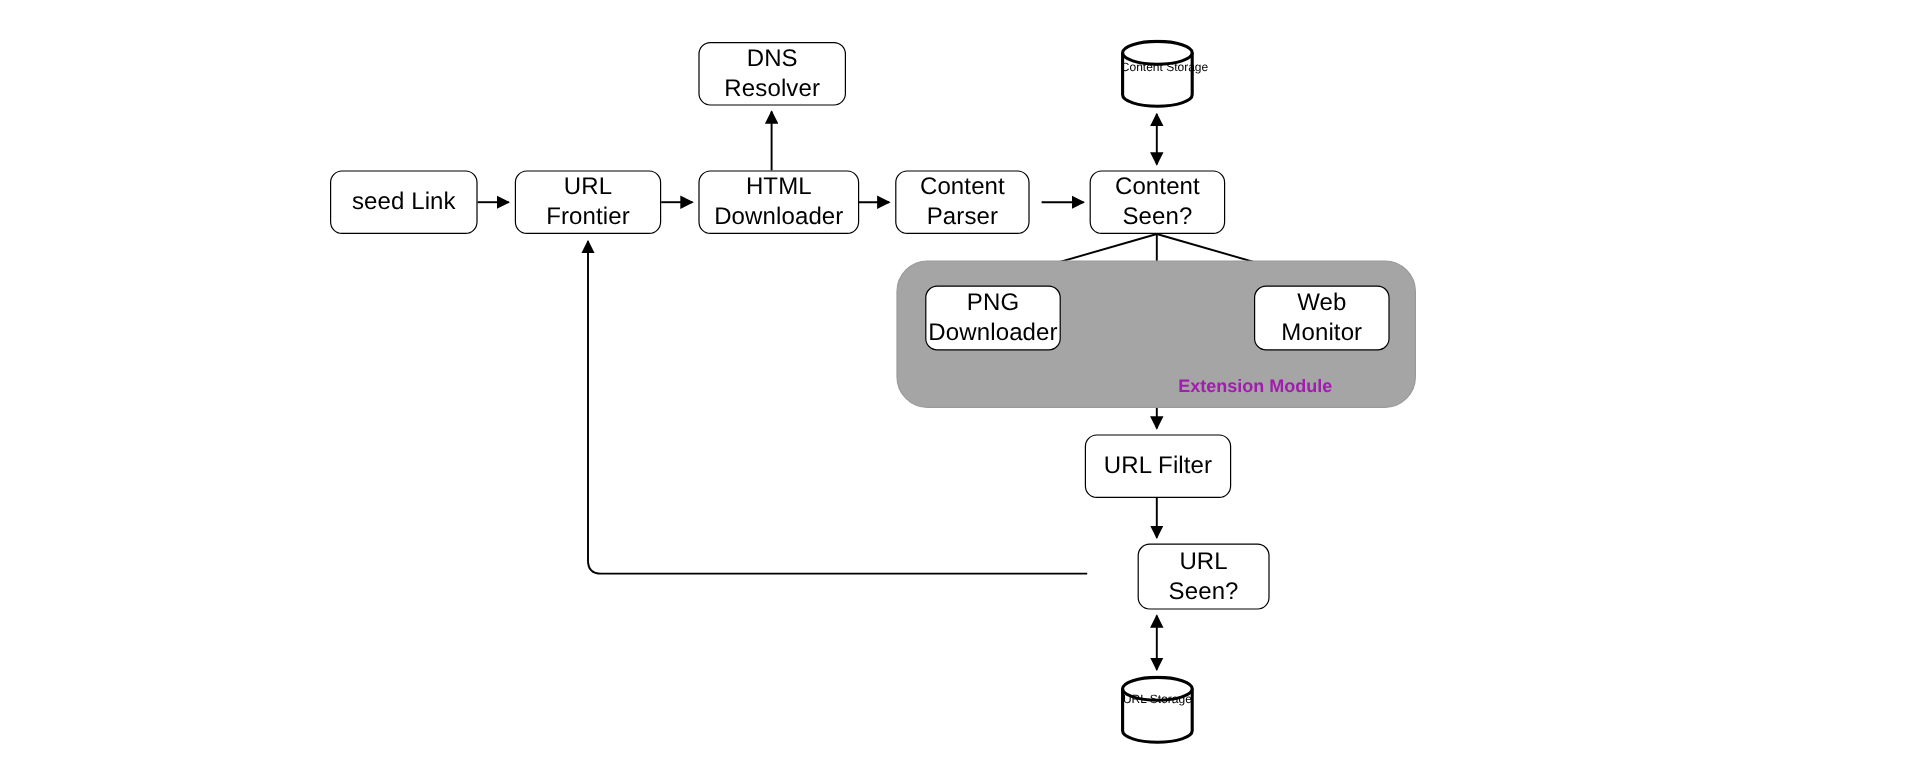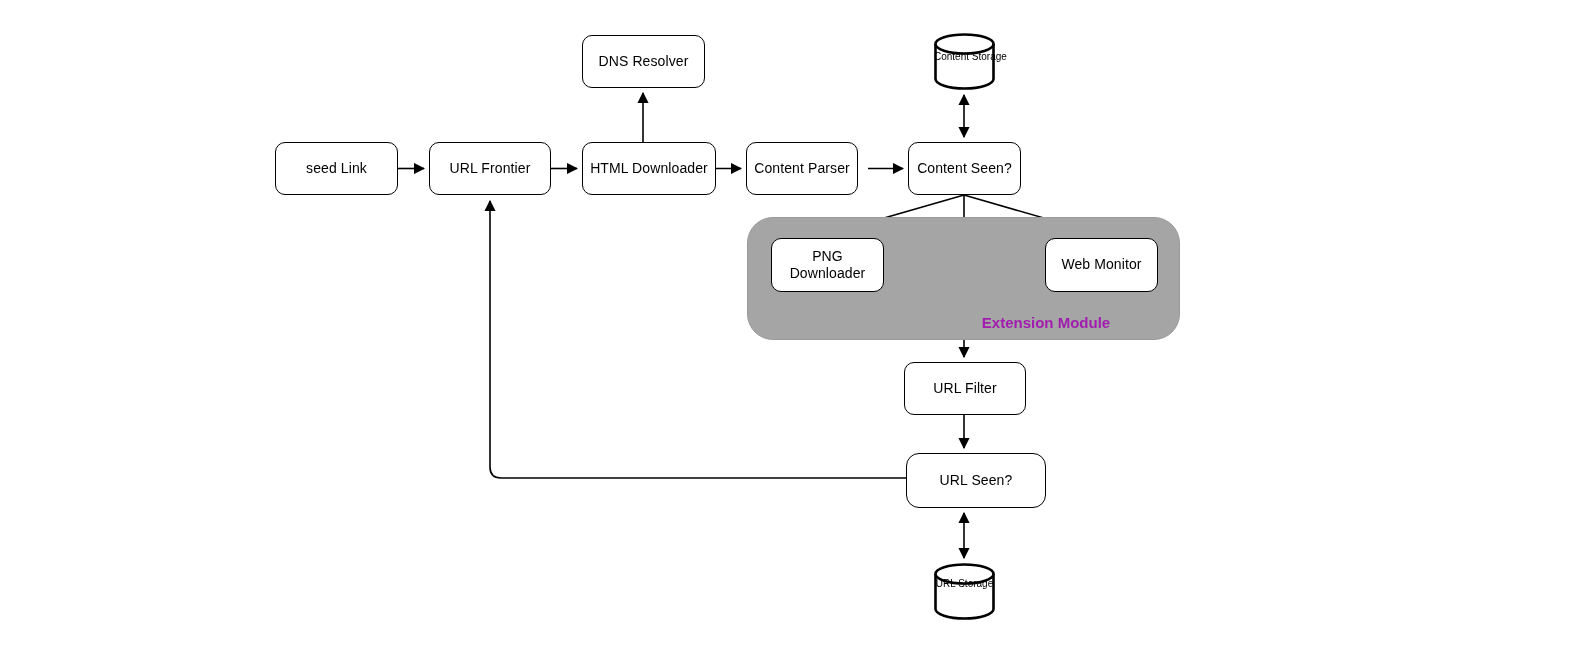--- a/index.html
+++ b/index.html
@@ -27,21 +27,21 @@
   .node {
     position: absolute;
     box-sizing: border-box;
     background: #ffffff;
     border: 1px solid #000000;
     border-radius: 10px;
     display: flex;
     align-items: center;
     justify-content: center;
     text-align: center;
-    font-size: 14px;
+    font-size: 20px;
     color: #000000;
     line-height: 1.25;
     letter-spacing: 0.1px;
   }
   .node span {
     display: block;
     padding: 0 4px;
   }
   .group-box {
     position: absolute;
@@ -151,21 +151,21 @@
 
 
   <div class="node" style="left:1045px; top:238px; width:113px; height:54px;">
     <span>Web Monitor</span>
   </div>
 
   <div class="node" style="left:904px; top:362px; width:122px; height:53px;">
     <span>URL Filter</span>
   </div>
 
-  <div class="node" style="left:906px; top:453px; width:140px; height:55px;border-radius:13px;">
+  <div class="node" style="left:948px; top:453px; width:110px; height:55px;">
     <span>URL Seen?</span>
   </div>
 
   <svg class="cyl" style="left:934px; top:33px;" width="61" height="57" viewBox="0 0 61 57">
     <path d="M 1.5 11 L 1.5 46 A 29 9.5 0 0 0 59.5 46 L 59.5 11" fill="#ffffff" stroke="#000000" stroke-width="2.6"></path>
     <ellipse cx="30.5" cy="11" rx="29" ry="9.5" fill="#ffffff" stroke="#000000" stroke-width="2.6"></ellipse>
   </svg>
   <div class="cyl-label" style="left:934px; top:51px; width:61px;">
     <span>Content</span>
     <span>Storage</span>

